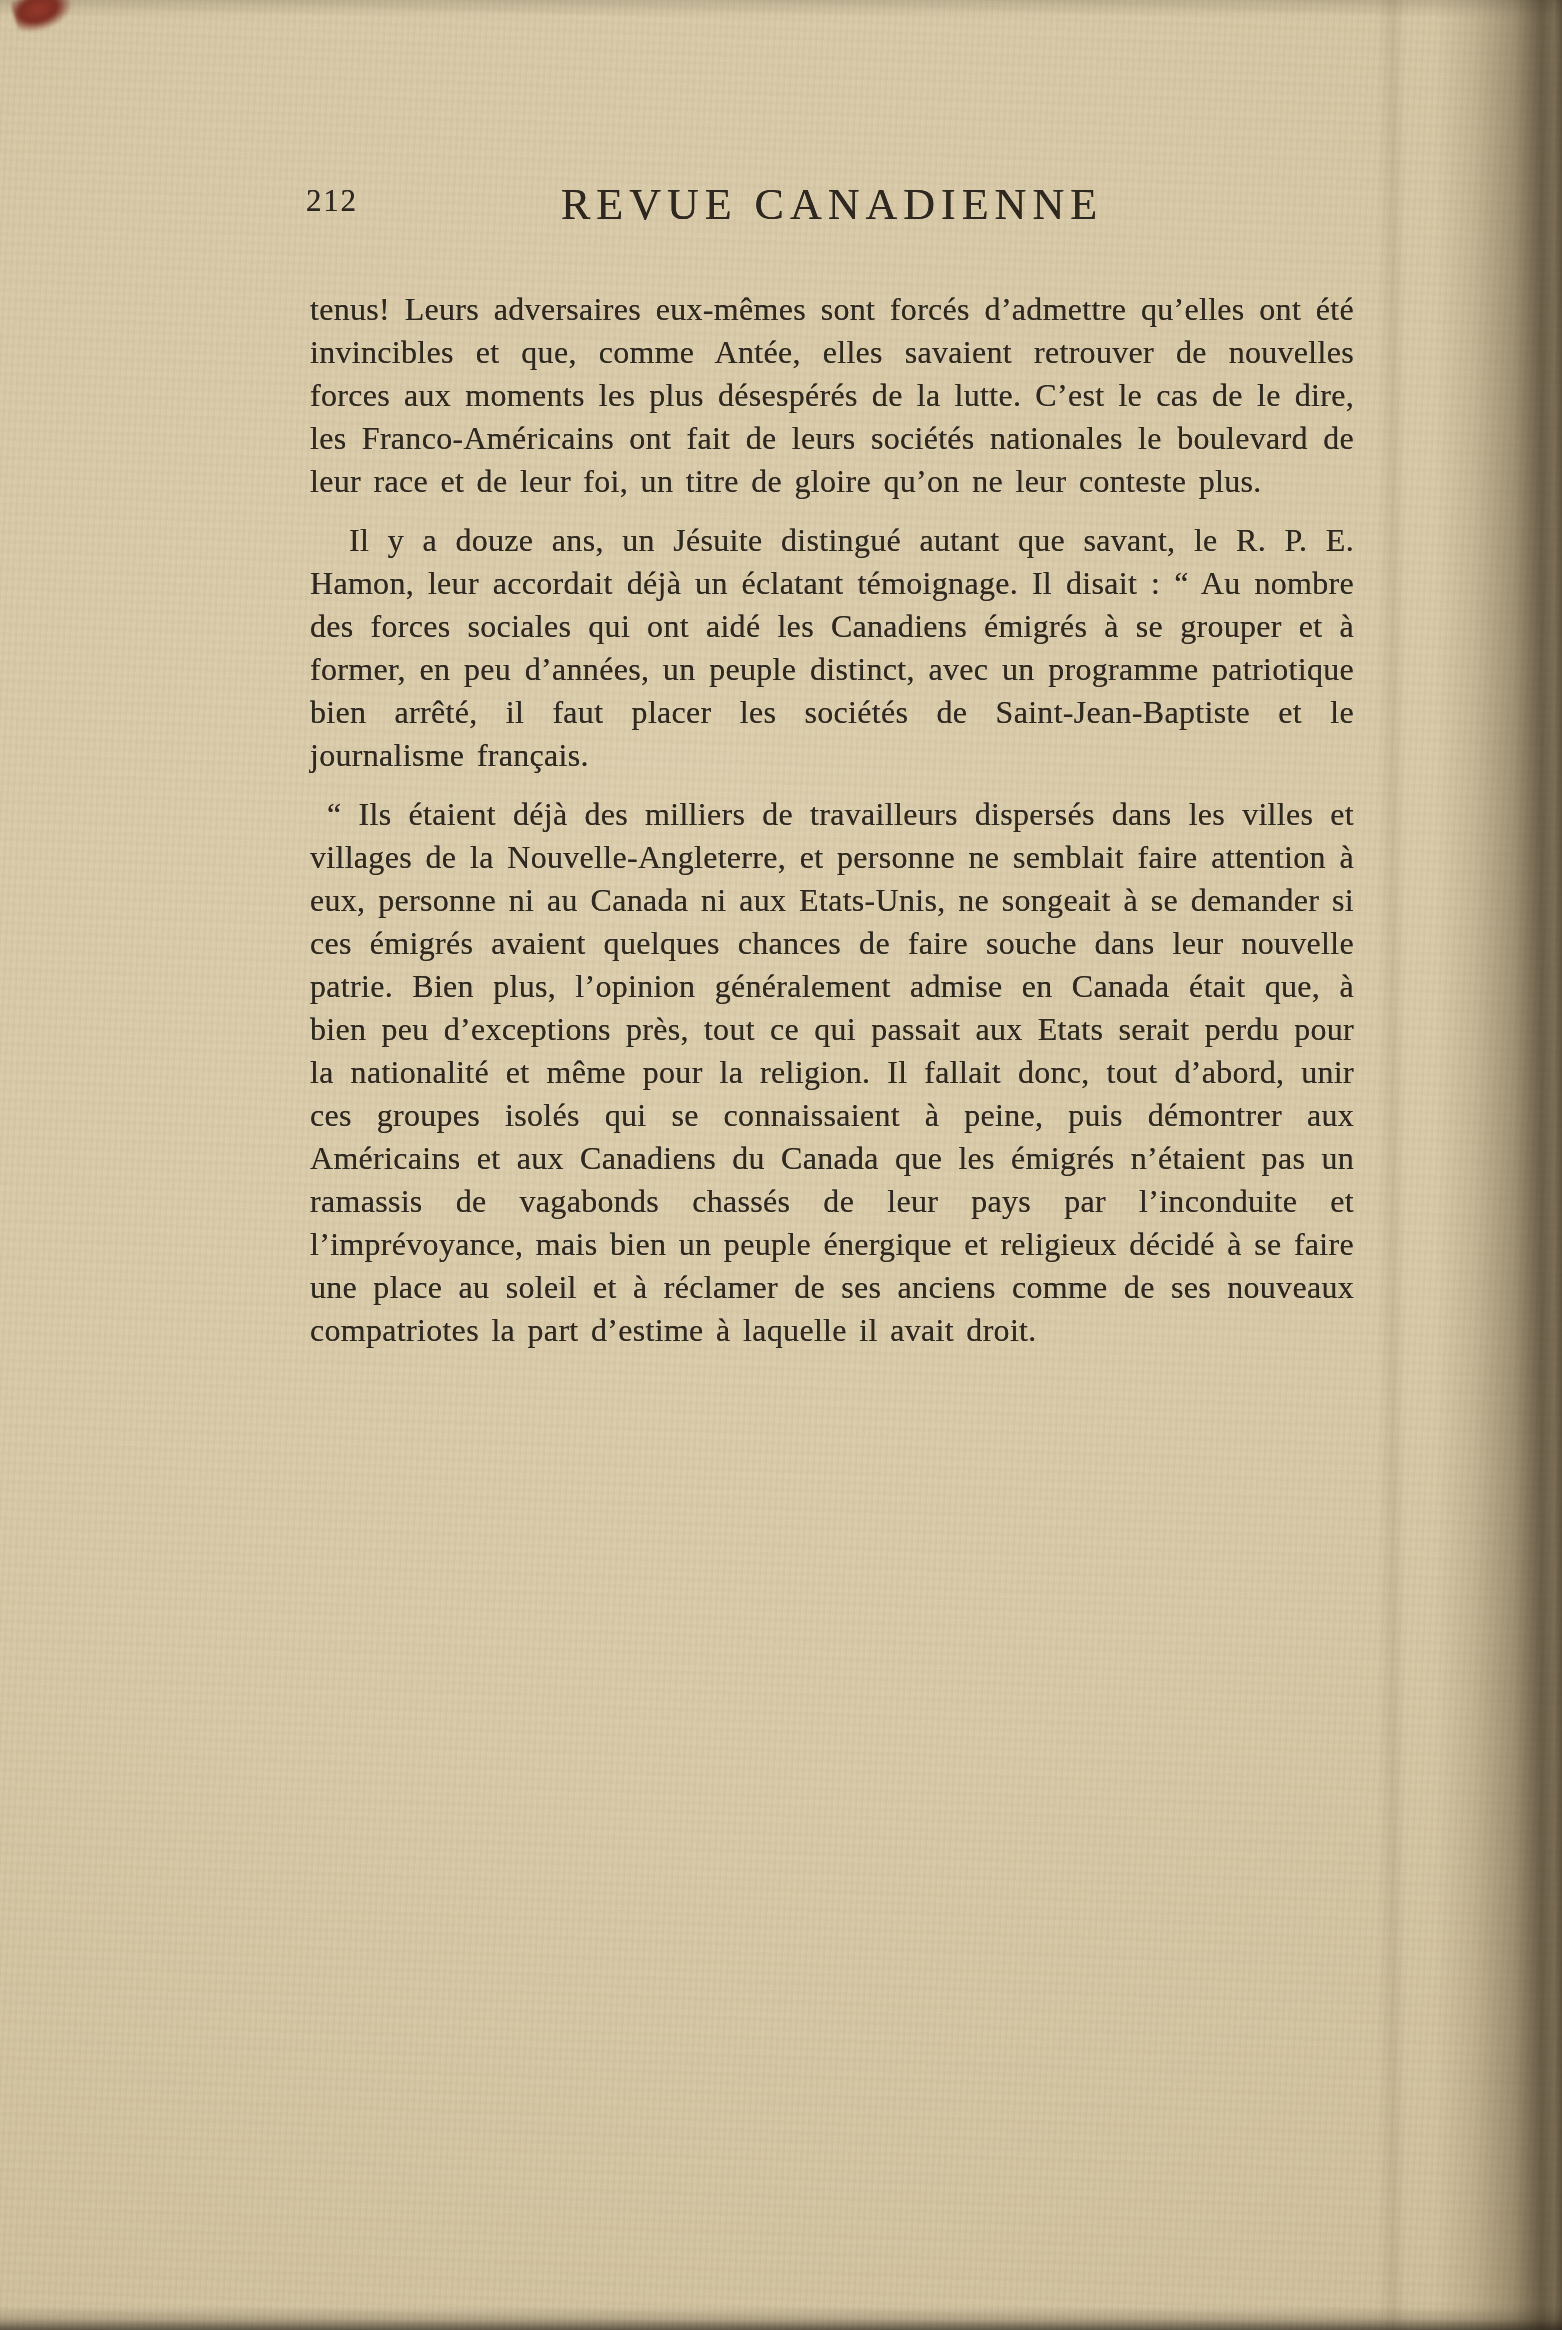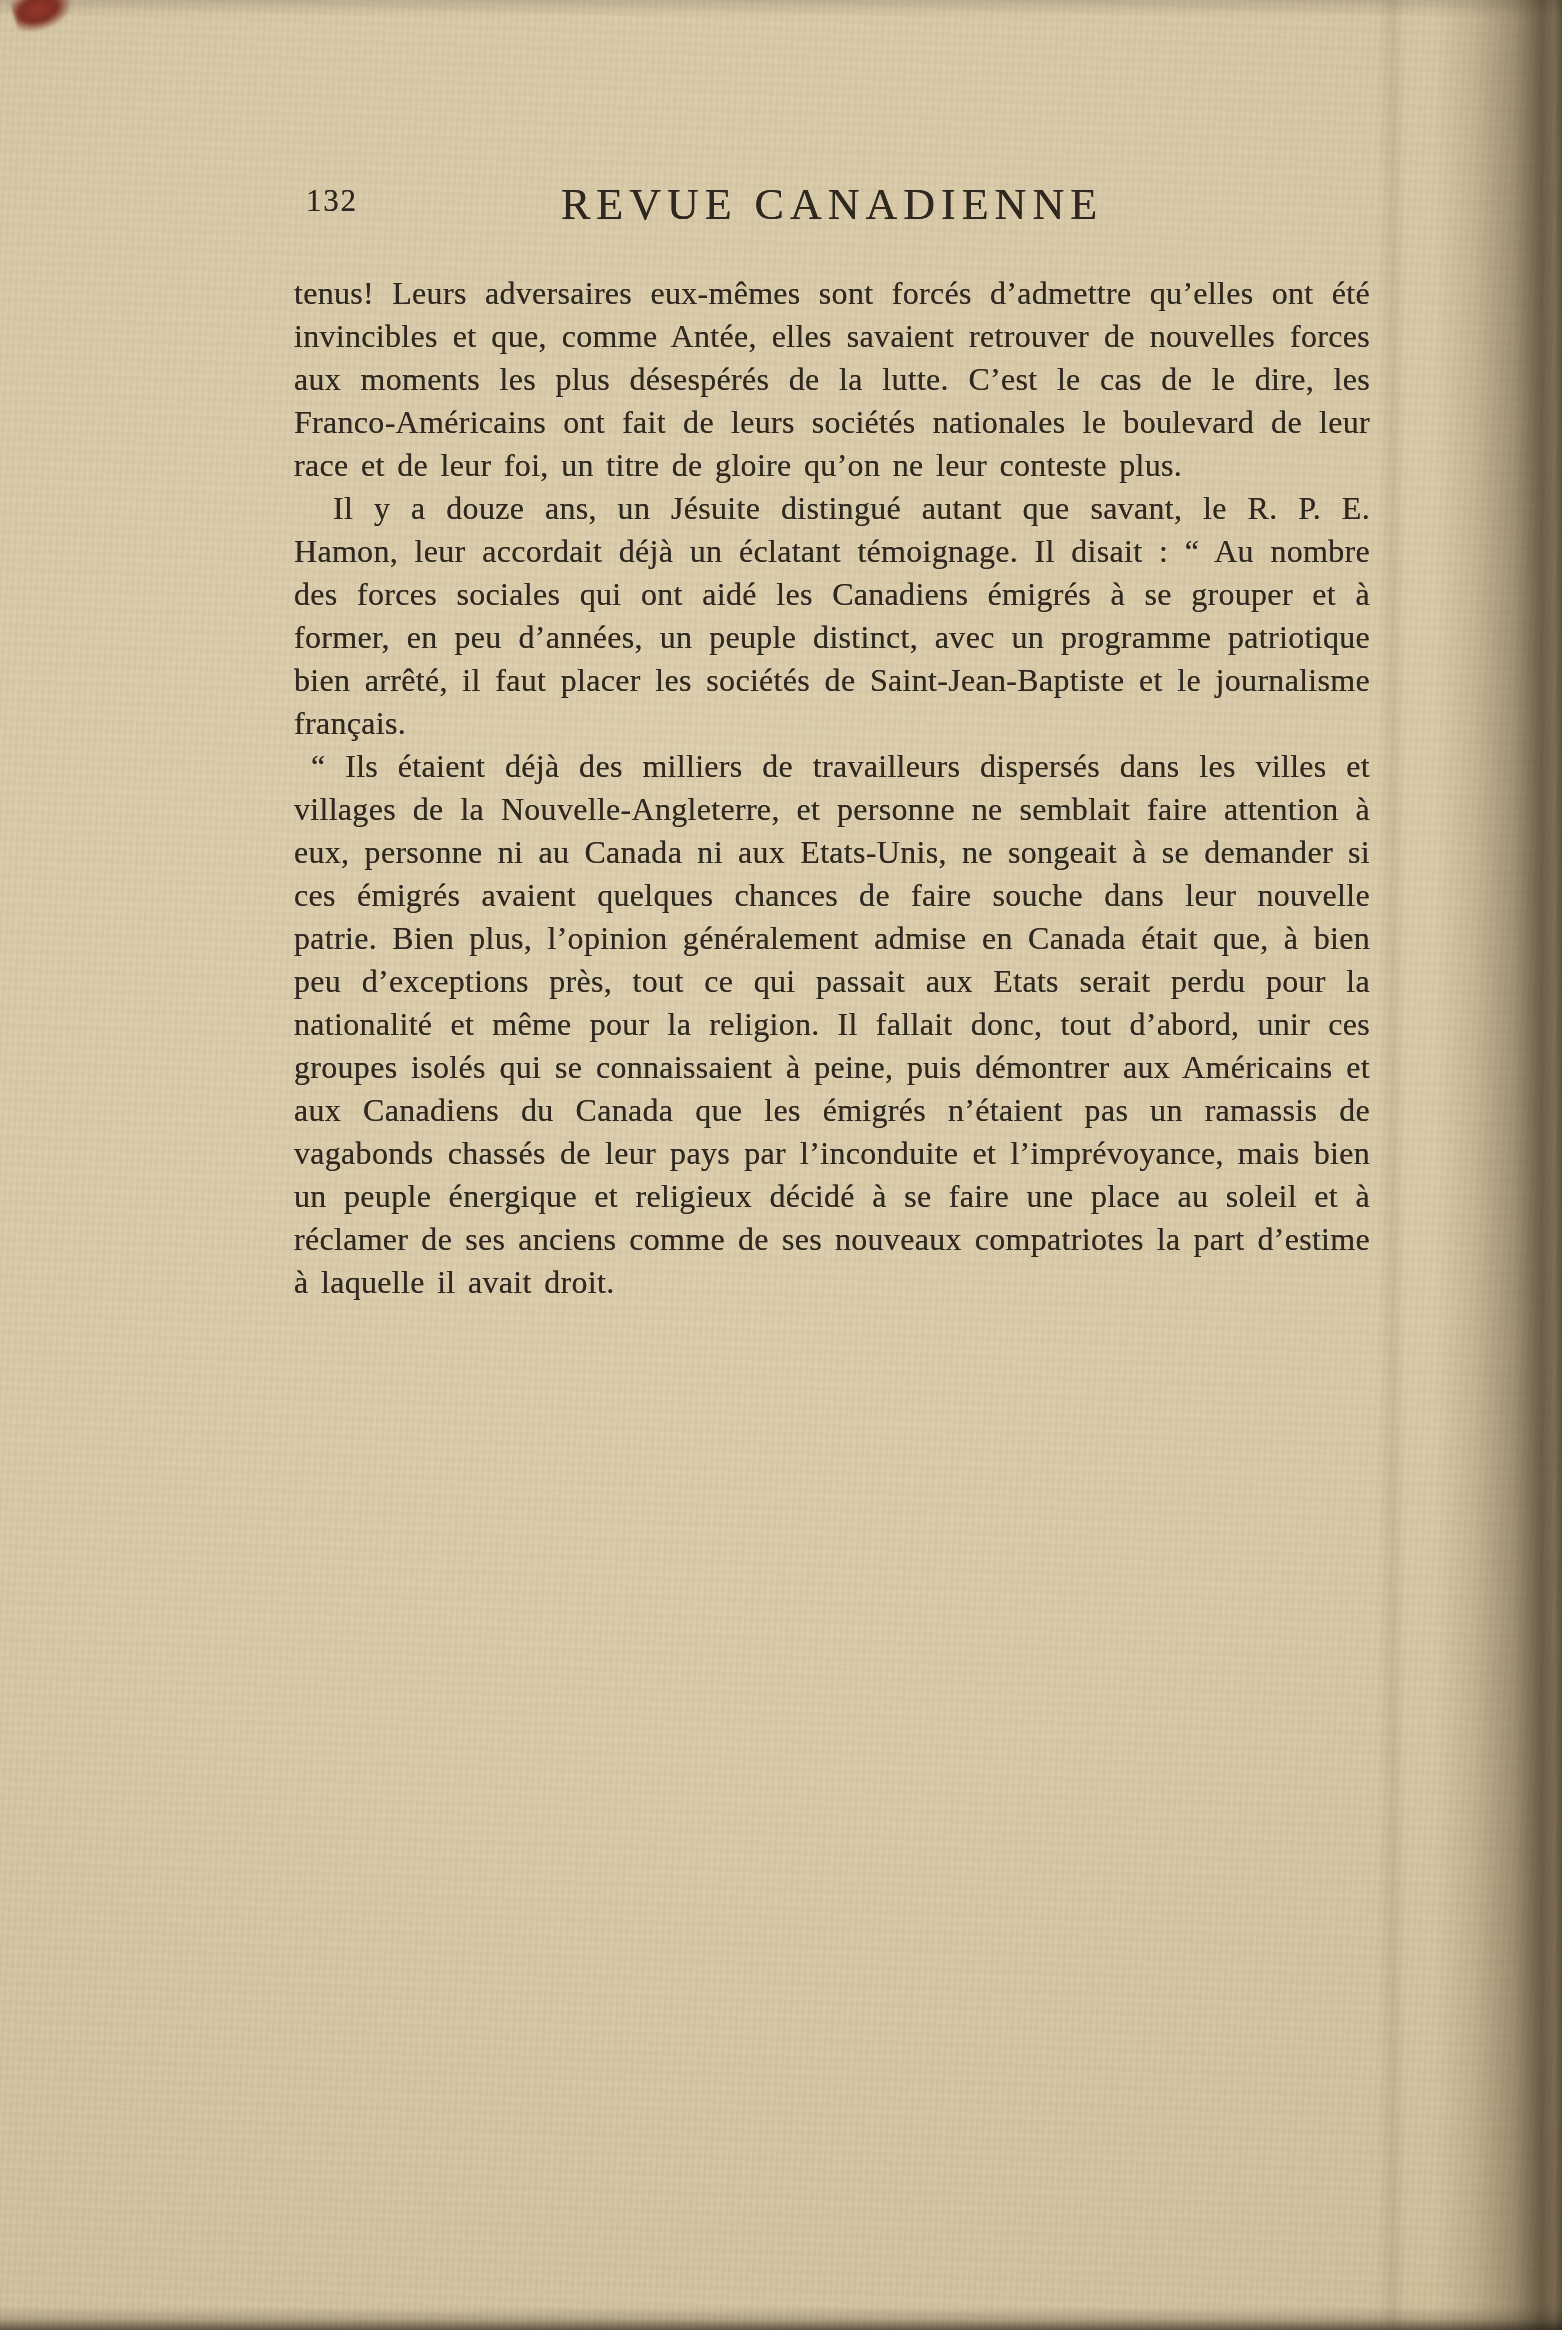--- a/index.html
+++ b/index.html
@@ -114,33 +114,33 @@
     width: 1076px;
     z-index: 2;
     font-size: 32px;
     line-height: 43px;
     text-align: justify;
     word-spacing: 4.2px;
     letter-spacing: 0.3px;
     text-shadow: 0 0 0.5px rgba(46,40,32,0.75);
     hyphens: none;
   }
-  .text-block p { margin: 0; }
+  .text-block p { margin: 16px; }
   .text-block p.indent { text-indent: 39px; }
   .text-block p.indent-sm { text-indent: 17px; }
 </style>
 </head>
 <body>
 
 <div class="scan">
 
   <div class="red-mark"></div>
 
   <div class="header">
-    <span class="page-num">132</span>
+    <span class="page-num">212</span>
     <div class="title">REVUE CANADIENNE</div>
   </div>
 
   <div class="text-block">
     <p>tenus! Leurs adversaires eux-mêmes sont forcés d’admettre qu’elles ont été invincibles et que, comme Antée, elles savaient retrouver de nouvelles forces aux moments les plus désespérés de la lutte. C’est le cas de le dire, les Franco-Américains ont fait de leurs sociétés nationales le boulevard de leur race et de leur foi, un titre de gloire qu’on ne leur conteste plus.</p>
     <p class="indent">Il y a douze ans, un Jésuite distingué autant que savant, le R. P. E. Hamon, leur accordait déjà un éclatant témoignage. Il disait : “ Au nombre des forces sociales qui ont aidé les Canadiens émigrés à se grouper et à former, en peu d’années, un peuple distinct, avec un programme patriotique bien arrêté, il faut placer les sociétés de Saint-Jean-Baptiste et le journalisme français.</p>
     <p class="indent-sm">“ Ils étaient déjà des milliers de travailleurs dispersés dans les villes et villages de la Nouvelle-Angleterre, et personne ne semblait faire attention à eux, personne ni au Canada ni aux Etats-Unis, ne songeait à se demander si ces émigrés avaient quelques chances de faire souche dans leur nouvelle patrie. Bien plus, l’opinion généralement admise en Canada était que, à bien peu d’exceptions près, tout ce qui passait aux Etats serait perdu pour la nationalité et même pour la religion. Il fallait donc, tout d’abord, unir ces groupes isolés qui se connaissaient à peine, puis démontrer aux Américains et aux Canadiens du Canada que les émigrés n’étaient pas un ramassis de vagabonds chassés de leur pays par l’inconduite et l’imprévoyance, mais bien un peuple énergique et religieux décidé à se faire une place au soleil et à réclamer de ses anciens comme de ses nouveaux compatriotes la part d’estime à laquelle il avait droit.</p>
   </div>
 
   <div class="crease"></div>

